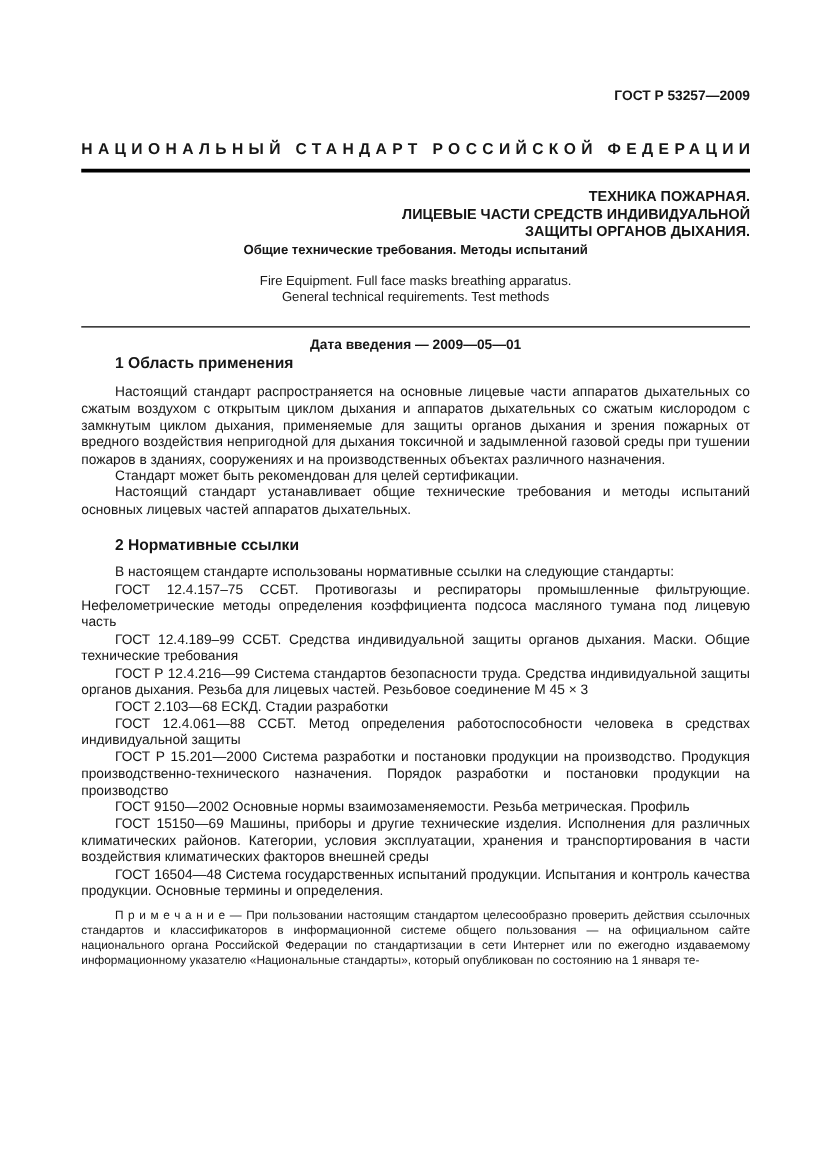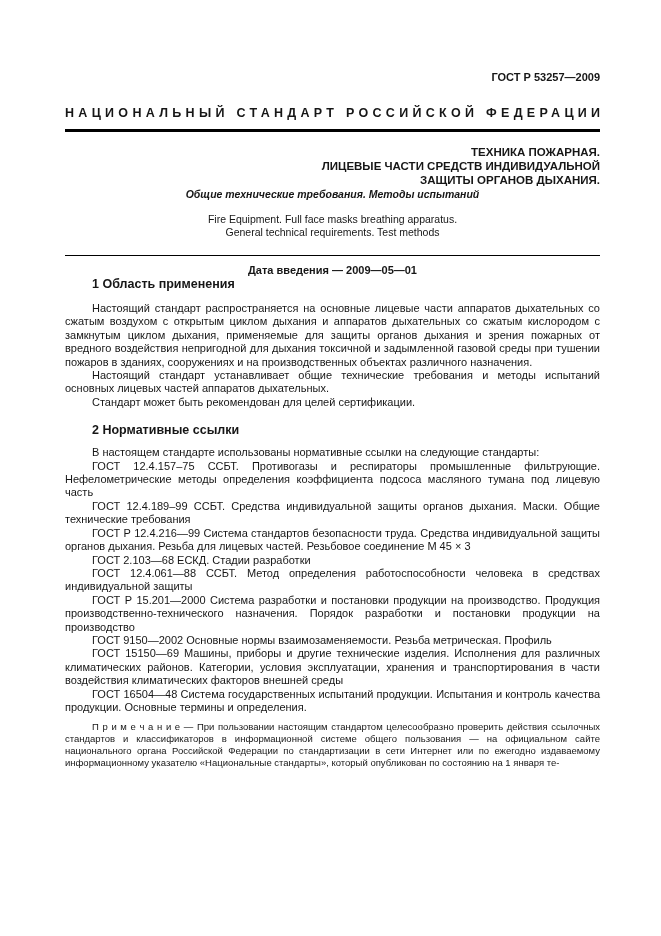--- a/index.html
+++ b/index.html
@@ -17,21 +17,21 @@
     overflow: hidden;
   }
   .doc-code {
     padding-top: 71px;
     text-align: right;
     font-weight: bold;
     font-size: 11px;
     line-height: 13px;
   }
   .banner {
-    margin-top: 22px;
+    margin-top: 28px;
     font-weight: bold;
     font-size: 12.5px;
     line-height: 15px;
     letter-spacing: 4.3px;
     white-space: nowrap;
   }
   .rule-thick {
     margin-top: 8px;
     border: 0;
     border-top: 3px solid #000;
@@ -42,21 +42,20 @@
     font-weight: bold;
     font-size: 11.5px;
     line-height: 14px;
   }
   .subtitle {
     text-align: center;
     font-weight: bold;
     font-size: 10.5px;
     line-height: 13px;
     margin-top: 1px;
-    font-style: italic;
   }
   .title-en {
     margin-top: 12px;
     text-align: center;
     font-size: 10.5px;
     line-height: 13px;
   }
   .rule-thin {
     margin-top: 16px;
     border: 0;
@@ -136,22 +135,22 @@
     <div>Fire Equipment. Full face masks breathing apparatus.</div>
     <div>General technical requirements. Test methods</div>
   </div>
 
   <hr class="rule-thin">
 
   <div class="date-line">Дата введения — 2009—05—01</div>
 
   <h2 class="sec-heading first">1 Область применения</h2>
   <p class="body after-heading">Настоящий стандарт распространяется на основные лицевые части аппаратов дыхательных со сжатым воздухом с открытым циклом дыхания и аппаратов дыхательных со сжатым кислородом с замкнутым циклом дыхания, применяемые для защиты органов дыхания и зрения пожарных от вредного воздействия непригодной для дыхания токсичной и задымленной газовой среды при тушении пожаров в зданиях, сооружениях и на производственных объектах различного назначения.</p>
+  <p class="body">Стандарт может быть рекомендован для целей сертификации.</p>
   <p class="body">Настоящий стандарт устанавливает общие технические требования и методы испытаний основных лицевых частей аппаратов дыхательных.</p>
-  <p class="body">Стандарт может быть рекомендован для целей сертификации.</p>
 
   <h2 class="sec-heading second">2 Нормативные ссылки</h2>
   <p class="body intro">В настоящем стандарте использованы нормативные ссылки на следующие стандарты:</p>
   <p class="body">ГОСТ 12.4.157–75 ССБТ. Противогазы и респираторы промышленные фильтрующие. Нефелометрические методы определения коэффициента подсоса масляного тумана под лицевую часть</p>
   <p class="body">ГОСТ 12.4.189–99 ССБТ. Средства индивидуальной защиты органов дыхания. Маски. Общие технические требования</p>
   <p class="body">ГОСТ Р 12.4.216—99 Система стандартов безопасности труда. Средства индивидуальной защиты органов дыхания. Резьба для лицевых частей. Резьбовое соединение М 45 × 3</p>
   <p class="body">ГОСТ 2.103—68 ЕСКД. Стадии разработки</p>
   <p class="body">ГОСТ 12.4.061—88 ССБТ. Метод определения работоспособности человека в средствах индивидуальной защиты</p>
   <p class="body">ГОСТ Р 15.201—2000 Система разработки и постановки продукции на производство. Продукция производственно-технического назначения. Порядок разработки и постановки продукции на производство</p>
   <p class="body">ГОСТ 9150—2002 Основные нормы взаимозаменяемости. Резьба метрическая. Профиль</p>

